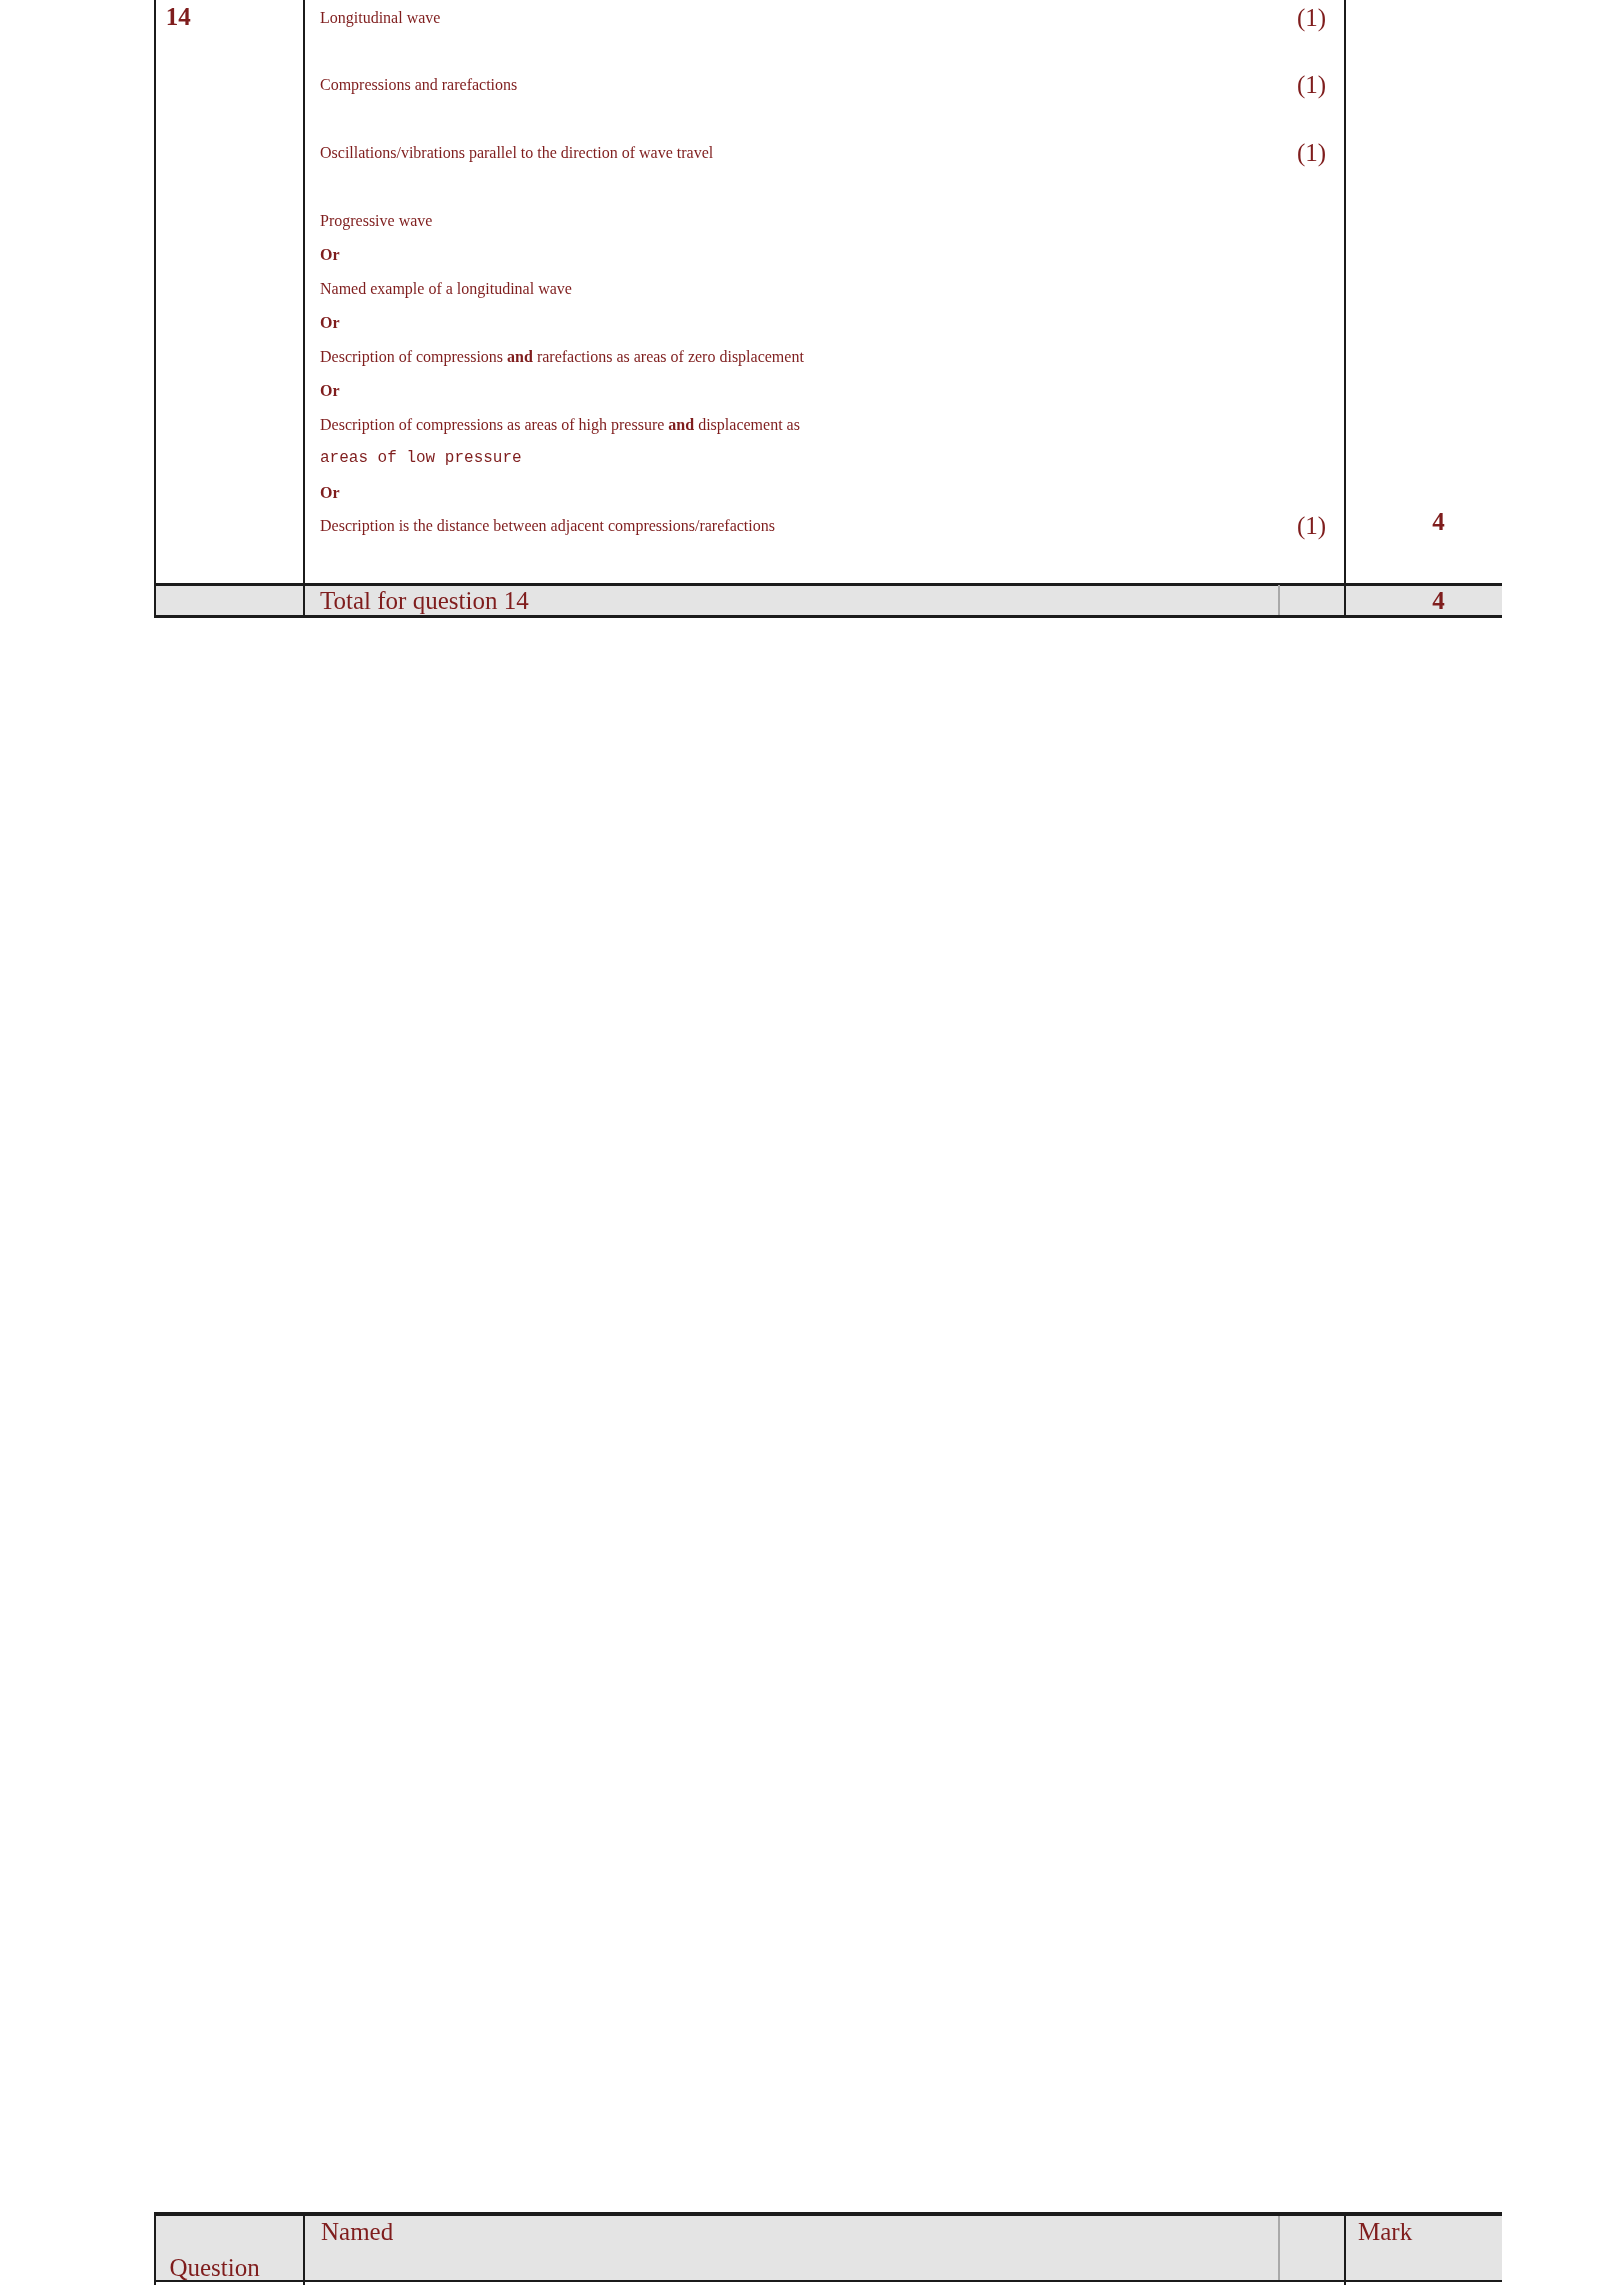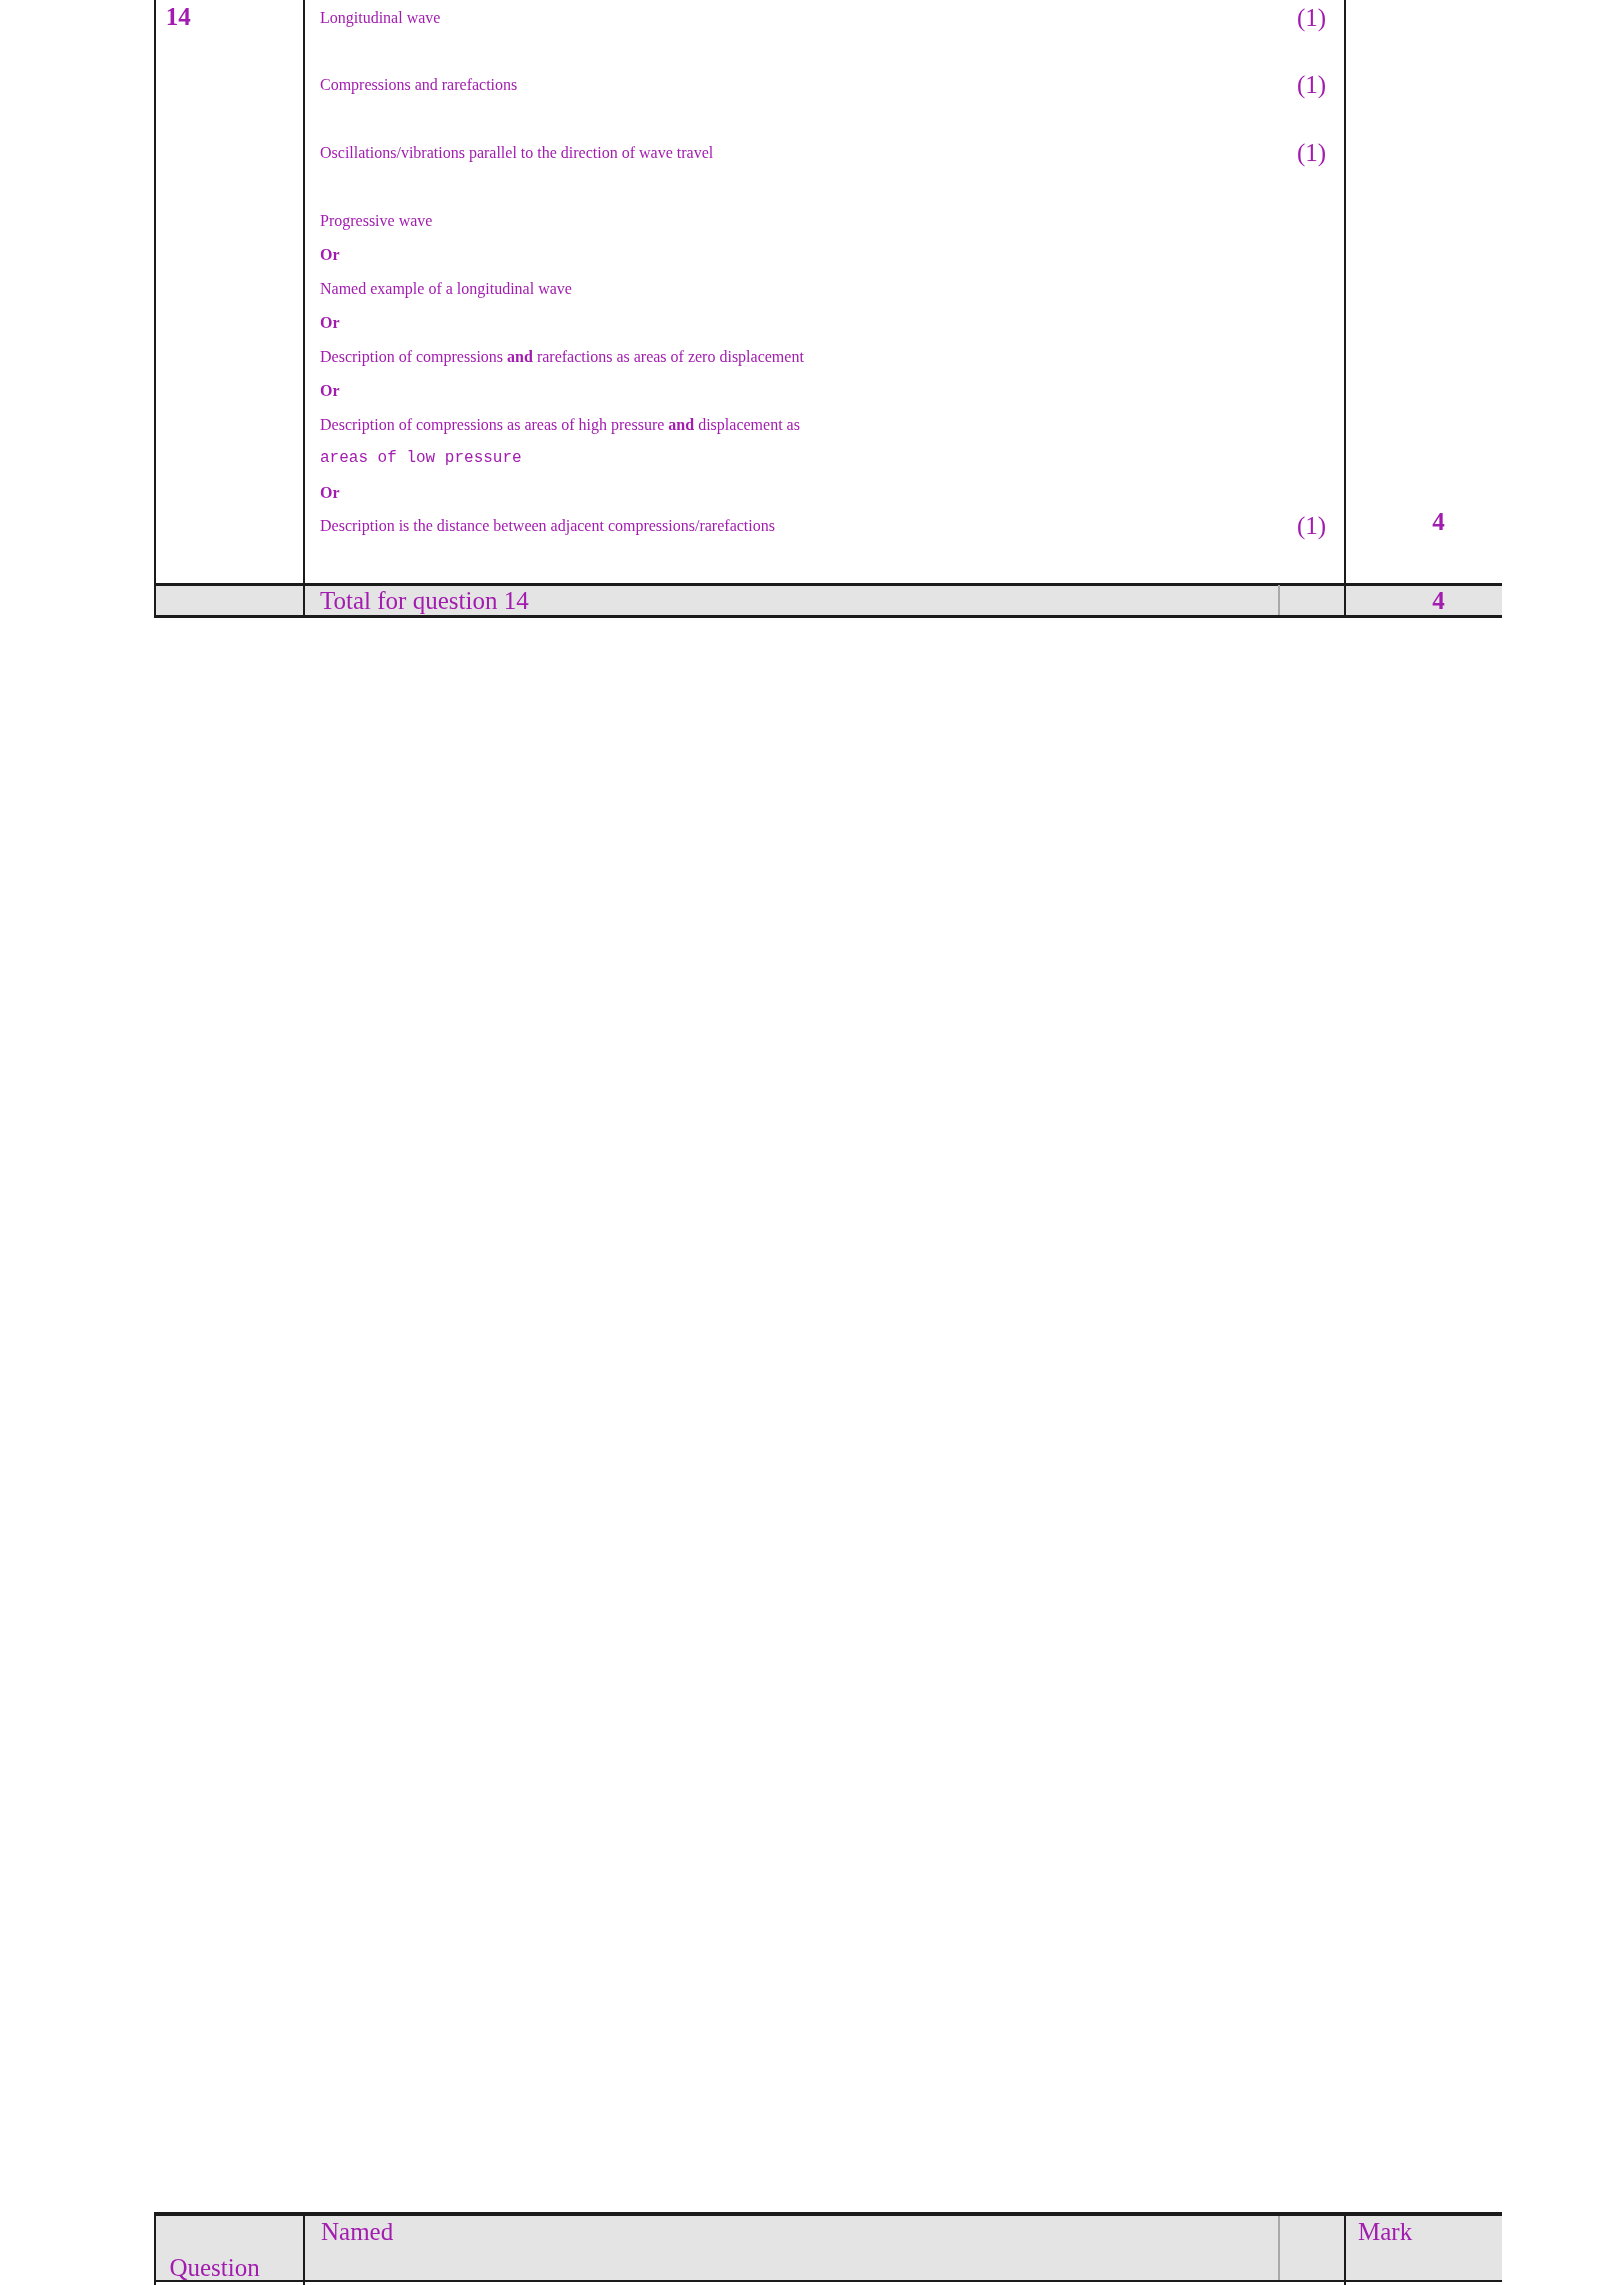--- a/index.html
+++ b/index.html
@@ -2,21 +2,21 @@
 <html style="font-size:14.5px"><head>
 <meta charset="utf-8">
 <style>
   html, body { margin: 0; padding: 0; background: #ffffff; }
   .page {
     position: relative;
     width: 1502px;
     height: 2286px;
     background: #ffffff;
     font-family: "Liberation Serif", "DejaVu Serif", serif;
-    color: #a21caf;
+    color: #7f1d1d;
     overflow: hidden;
   }
   .tbl { position: absolute; left: 154px; width: 1380px; }
   .vline { position: absolute; width: 1.8px; background: #1b1b1b; top: 0; }
   .hline { position: absolute; left: 0; width: 1380px; background: #1b1b1b; }
   .grayfill { position: absolute; left: 1.8px; width: 1377px; background: #e4e4e4; }
   .faintline { position: absolute; width: 1.8px; background: #a9a9a9; }
 
   .txt { position: absolute; font-size: 25px; line-height: 27px; white-space: nowrap; }
   .bold { font-weight: bold; }

